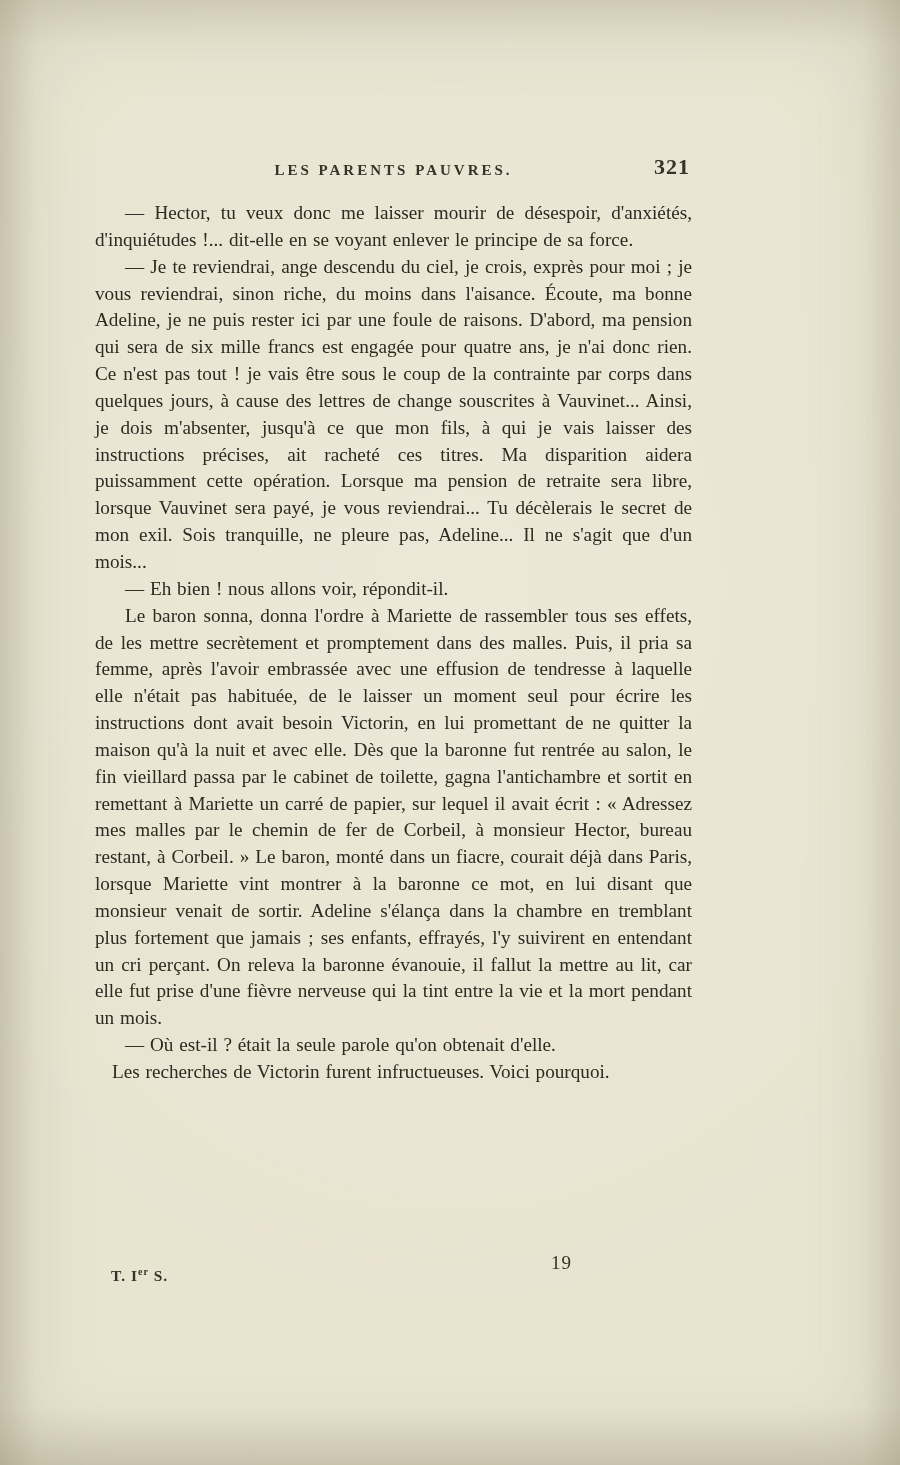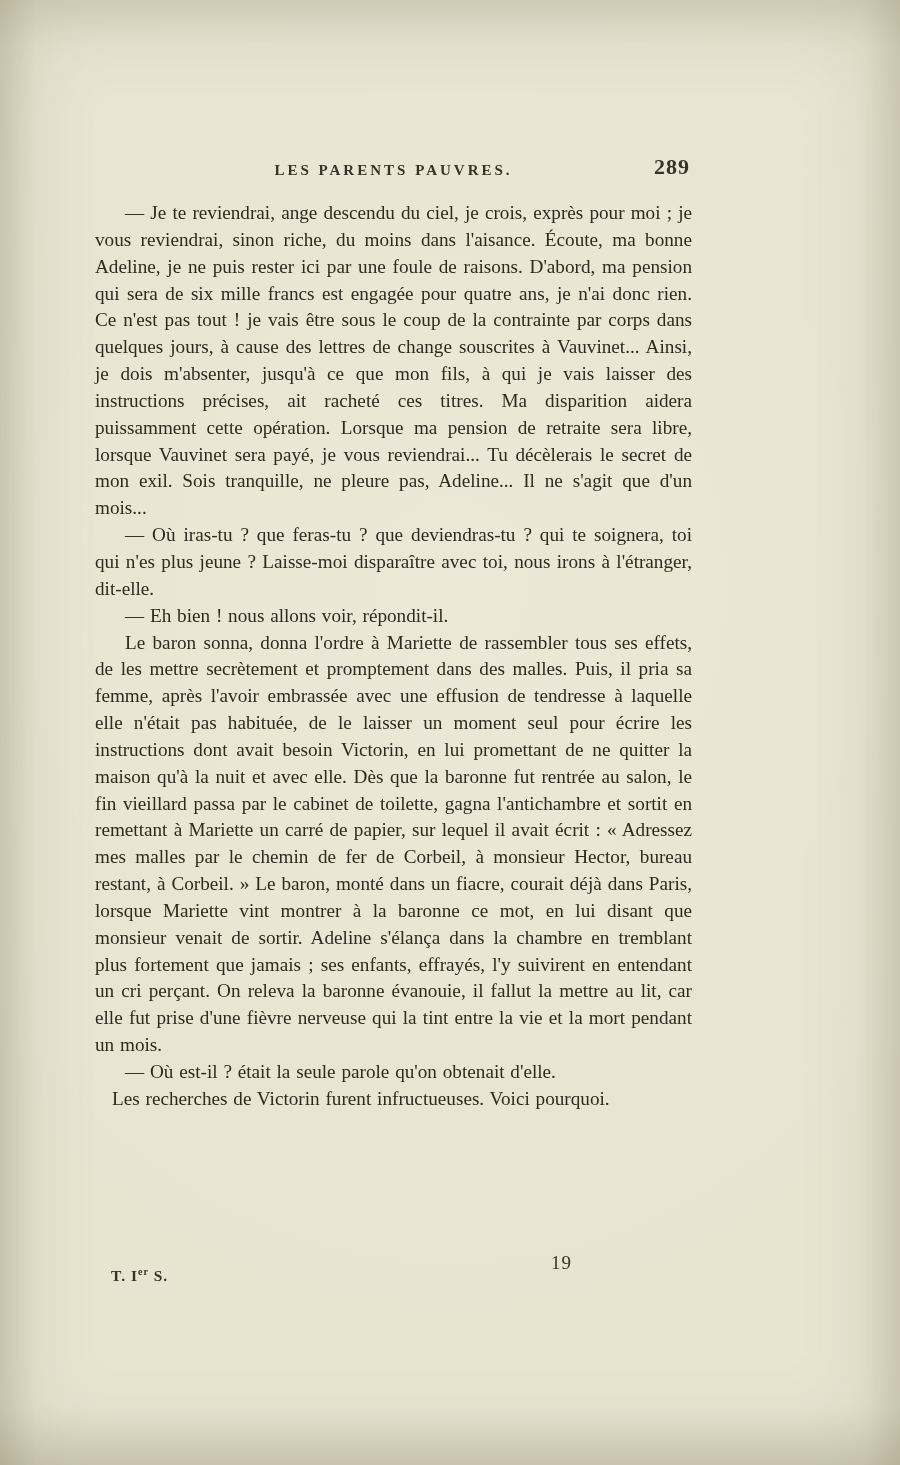--- a/index.html
+++ b/index.html
@@ -96,26 +96,26 @@
 </style>
 </head>
 <body>
 
 <div class="page">
 
   <div class="text-block">
 
     <div class="page-header">
       <div class="running-title">LES PARENTS PAUVRES.</div>
-      <div class="page-number-top">289</div>
+      <div class="page-number-top">321</div>
     </div>
 
     <div class="page-body">
+      <p>— Hector, tu veux donc me laisser mourir de désespoir, d'anxiétés, d'inquiétudes !... dit-elle en se voyant enlever le principe de sa force.</p>
       <p>— Je te reviendrai, ange descendu du ciel, je crois, exprès pour moi ; je vous reviendrai, sinon riche, du moins dans l'aisance. Écoute, ma bonne Adeline, je ne puis rester ici par une foule de raisons. D'abord, ma pension qui sera de six mille francs est engagée pour quatre ans, je n'ai donc rien. Ce n'est pas tout ! je vais être sous le coup de la contrainte par corps dans quelques jours, à cause des lettres de change souscrites à Vauvinet... Ainsi, je dois m'absenter, jusqu'à ce que mon fils, à qui je vais laisser des instructions précises, ait racheté ces titres. Ma disparition aidera puissamment cette opération. Lorsque ma pension de retraite sera libre, lorsque Vauvinet sera payé, je vous reviendrai... Tu décèlerais le secret de mon exil. Sois tranquille, ne pleure pas, Adeline... Il ne s'agit que d'un mois...</p>
-      <p>— Où iras-tu ? que feras-tu ? que deviendras-tu ? qui te soignera, toi qui n'es plus jeune ? Laisse-moi disparaître avec toi, nous irons à l'étranger, dit-elle.</p>
       <p>— Eh bien ! nous allons voir, répondit-il.</p>
       <p>Le baron sonna, donna l'ordre à Mariette de rassembler tous ses effets, de les mettre secrètement et promptement dans des malles. Puis, il pria sa femme, après l'avoir embrassée avec une effusion de tendresse à laquelle elle n'était pas habituée, de le laisser un moment seul pour écrire les instructions dont avait besoin Victorin, en lui promettant de ne quitter la maison qu'à la nuit et avec elle. Dès que la baronne fut rentrée au salon, le fin vieillard passa par le cabinet de toilette, gagna l'antichambre et sortit en remettant à Mariette un carré de papier, sur lequel il avait écrit : « Adressez mes malles par le chemin de fer de Corbeil, à monsieur Hector, bureau restant, à Corbeil. » Le baron, monté dans un fiacre, courait déjà dans Paris, lorsque Mariette vint montrer à la baronne ce mot, en lui disant que monsieur venait de sortir. Adeline s'élança dans la chambre en tremblant plus fortement que jamais ; ses enfants, effrayés, l'y suivirent en entendant un cri perçant. On releva la baronne évanouie, il fallut la mettre au lit, car elle fut prise d'une fièvre nerveuse qui la tint entre la vie et la mort pendant un mois.</p>
       <p>— Où est-il ? était la seule parole qu'on obtenait d'elle.</p>
       <p class="small-indent">Les recherches de Victorin furent infructueuses. Voici pourquoi.</p>
     </div>
 
   </div>
 
   <div class="page-footer">
     <div class="volume-signature">

